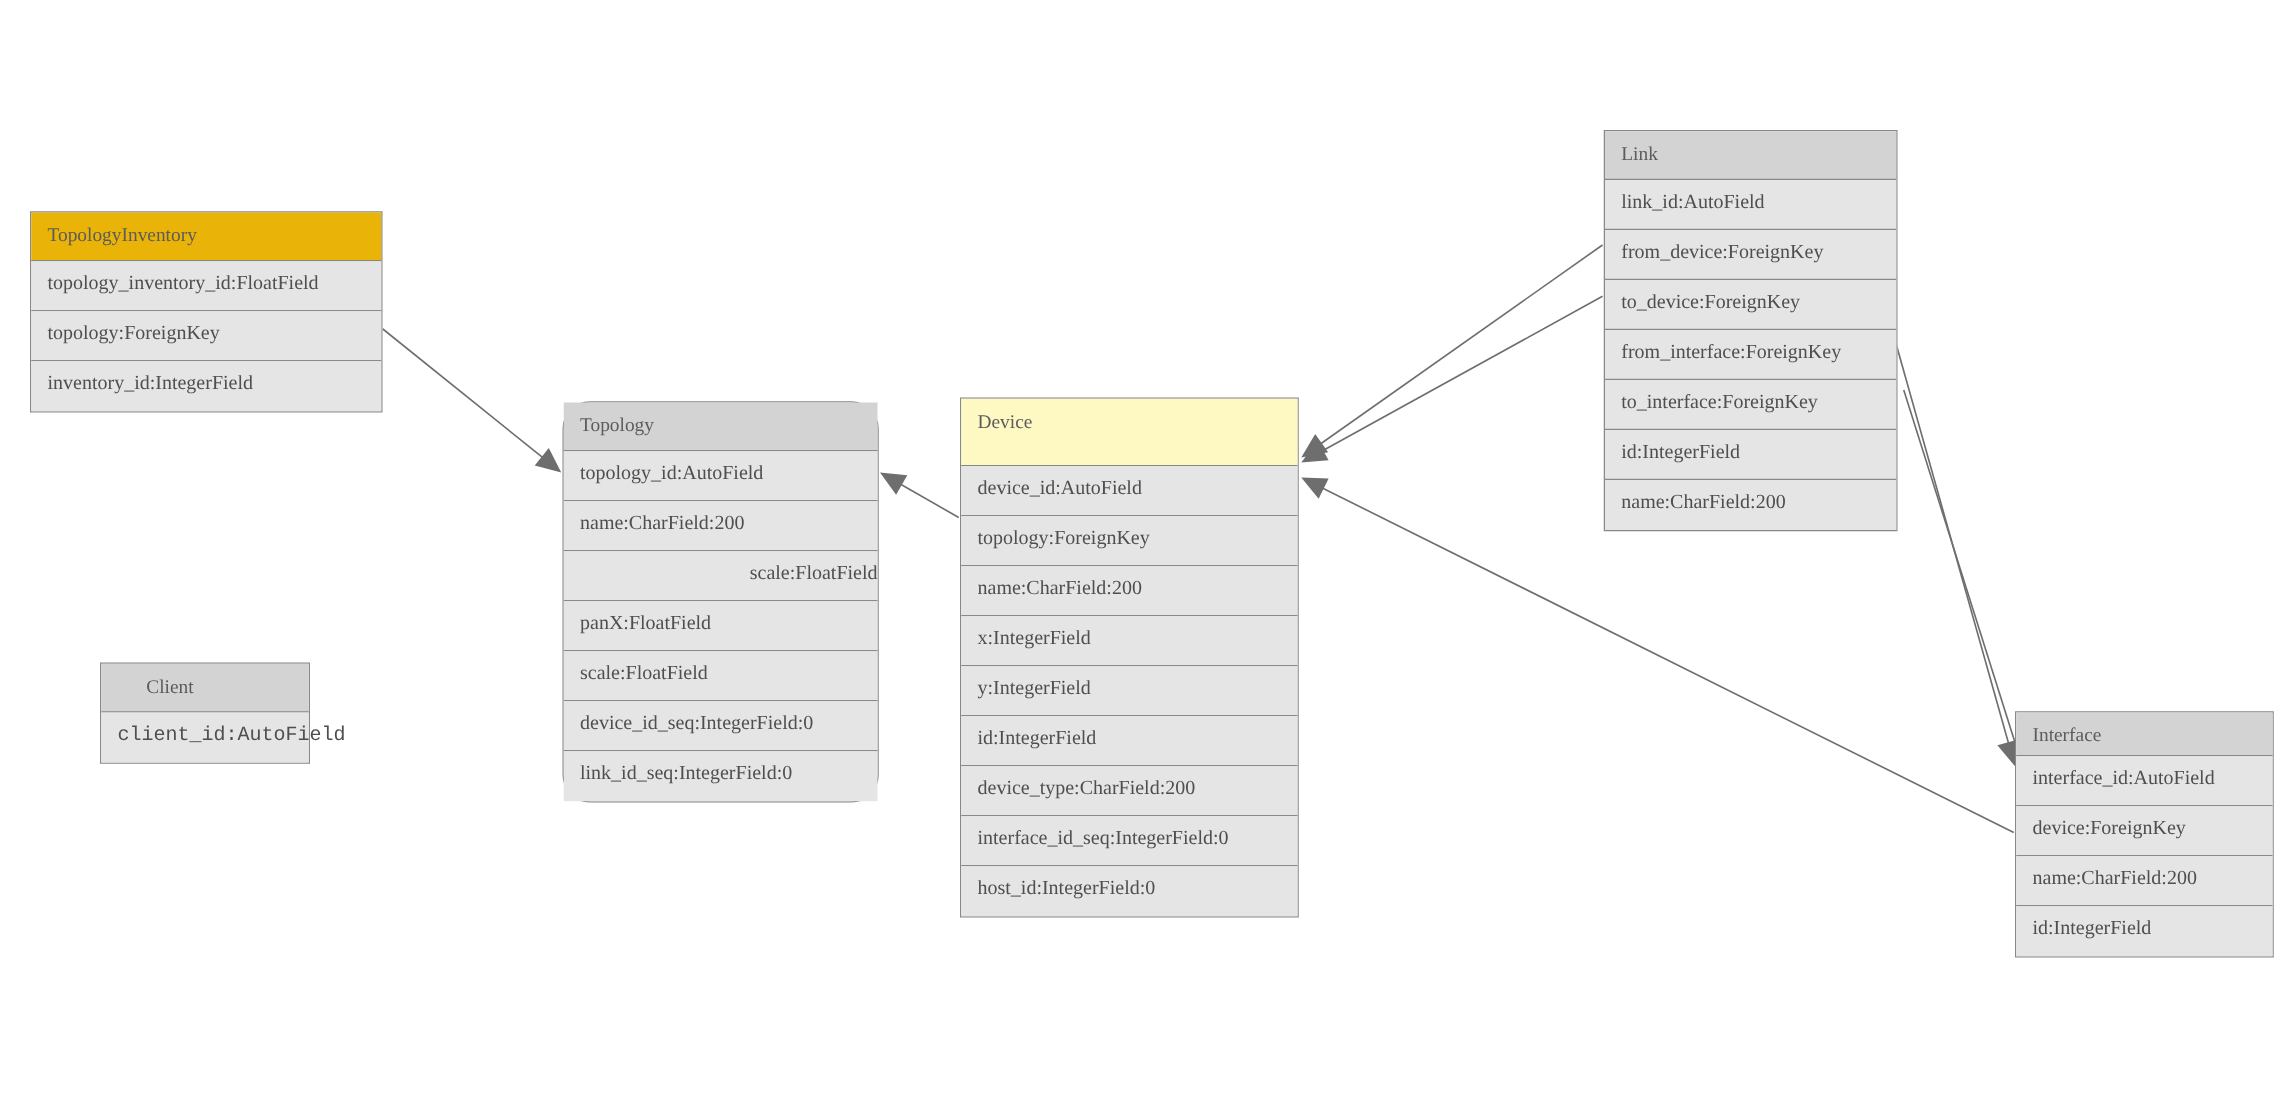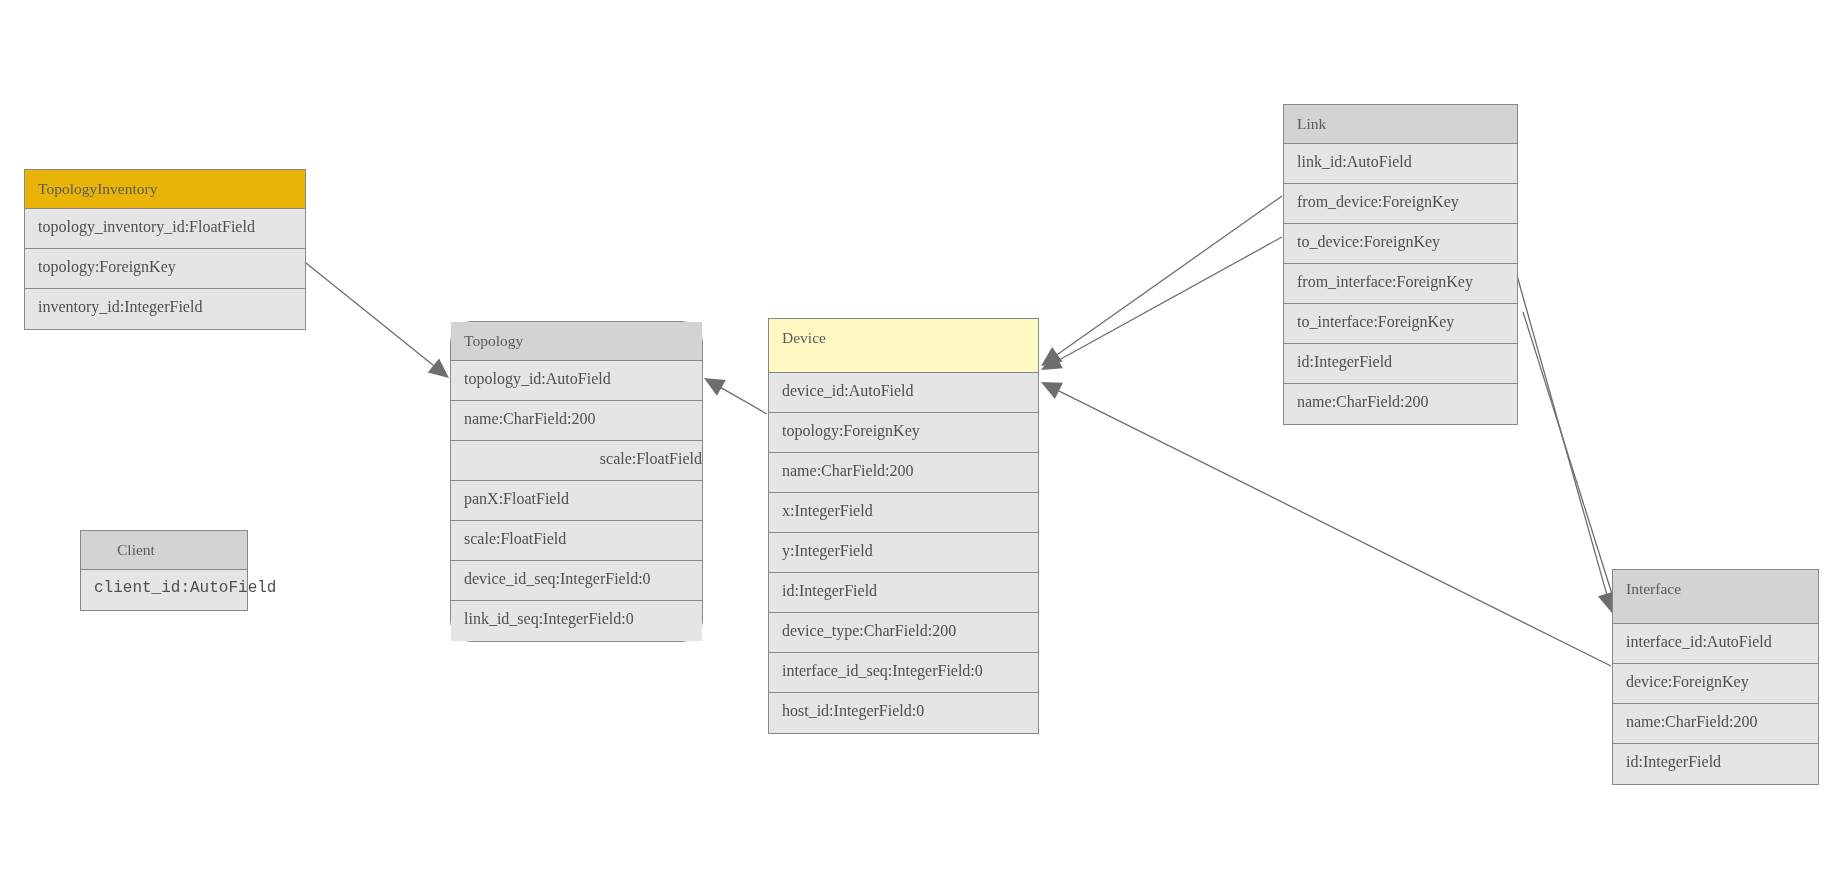--- a/index.html
+++ b/index.html
@@ -105,21 +105,21 @@
       <div class="entity-header" style="height: 39px; background: rgb(211, 211, 211); border-bottom-color: rgb(136, 136, 136);">Link</div>
       <div class="entity-row" style="height: 40px; color: rgb(79, 79, 79);">link_id:AutoField</div>
       <div class="entity-row" style="height: 40px; color: rgb(79, 79, 79);">from_device:ForeignKey</div>
       <div class="entity-row" style="height: 40px; color: rgb(79, 79, 79);">to_device:ForeignKey</div>
       <div class="entity-row" style="height: 40px; color: rgb(79, 79, 79);">from_interface:ForeignKey</div>
       <div class="entity-row" style="height: 40px; color: rgb(79, 79, 79);">to_interface:ForeignKey</div>
       <div class="entity-row" style="height: 40px; color: rgb(79, 79, 79);">id:IntegerField</div>
       <div class="entity-row" style="height: 40px; color: rgb(79, 79, 79);">name:CharField:200</div>
     </div>
     <div class="entity" style="left: 1612px; top: 569px; width: 207px; border-color: rgb(136, 136, 136);">
-      <div class="entity-header" style="height: 54px; background: rgb(211, 211, 211); border-bottom-color: rgb(136, 136, 136);">Interface</div>
+      <div class="entity-header" style="height: 35px; background: rgb(211, 211, 211); border-bottom-color: rgb(136, 136, 136);">Interface</div>
       <div class="entity-row" style="height: 40px; color: rgb(79, 79, 79);">interface_id:AutoField</div>
       <div class="entity-row" style="height: 40px; color: rgb(79, 79, 79);">device:ForeignKey</div>
       <div class="entity-row" style="height: 40px; color: rgb(79, 79, 79);">name:CharField:200</div>
       <div class="entity-row" style="height: 40px; color: rgb(79, 79, 79);">id:IntegerField</div>
     </div>
     <div class="entity" style="left: 80px; top: 530px; width: 168px; border-color: rgb(136, 136, 136);">
       <div class="entity-header" style="height: 39px; background: rgb(211, 211, 211); border-bottom-color: rgb(136, 136, 136); padding-left: 36px;">Client</div>
       <div class="entity-row" style="height: 40px; color: rgb(79, 79, 79); font-family: Liberation Mono, monospace;">client_id:AutoField</div>
     </div>
   </div>

